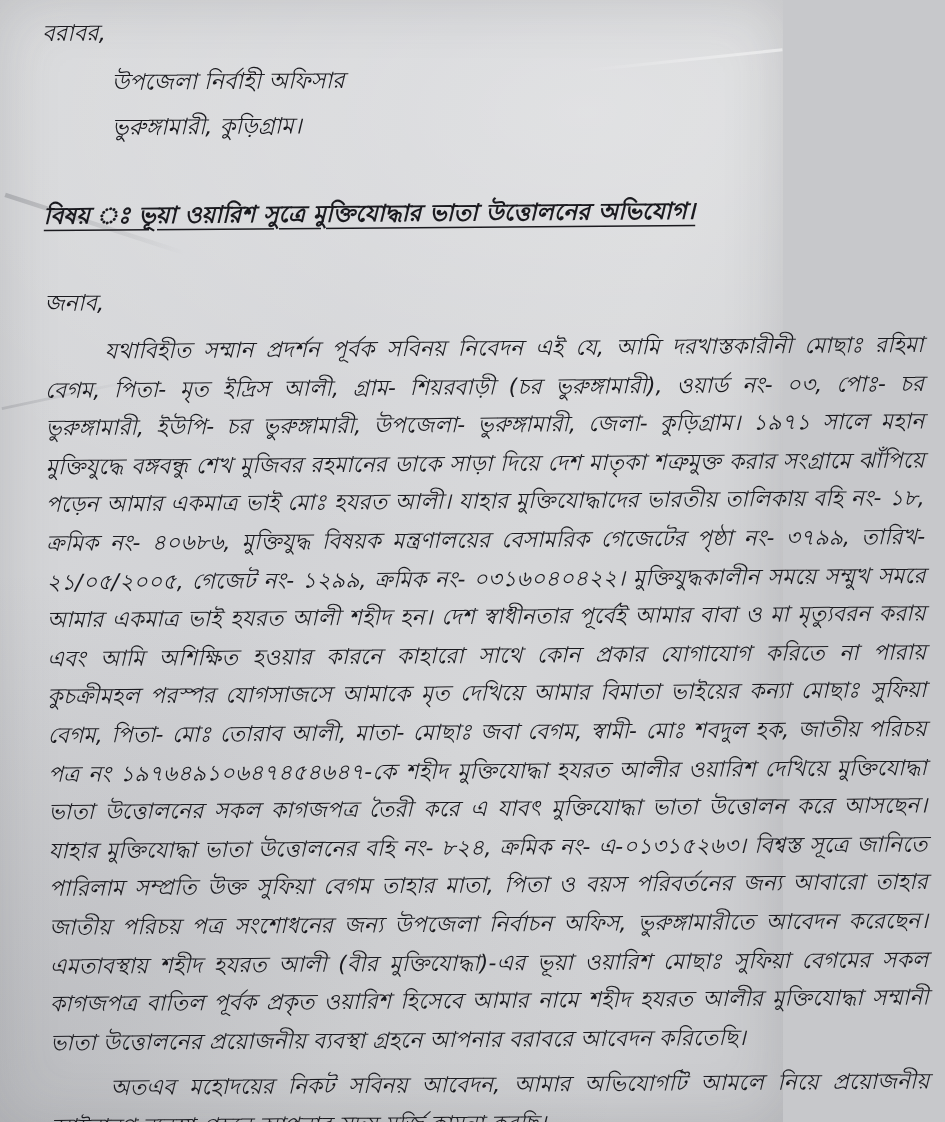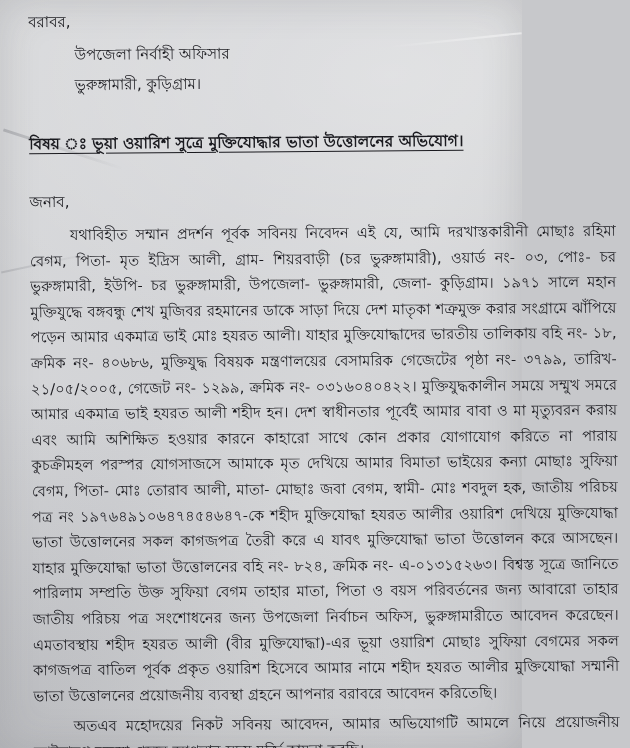--- a/index.html
+++ b/index.html
@@ -15,20 +15,21 @@
   }
   .paper {
     position: relative;
     width: 522px;
     height: 748px;
     background:
       radial-gradient(ellipse 900px 500px at 75% 10%, rgba(255,255,255,0.30), rgba(255,255,255,0) 60%),
       radial-gradient(ellipse 700px 600px at 5% 95%, rgba(90,92,98,0.18), rgba(90,92,98,0) 55%),
       linear-gradient(112deg, #d7d8da 0%, #d2d3d6 38%, #d5d6d8 62%, #c9cacd 100%);
     box-shadow: inset 0 0 40px rgba(70,72,78,0.18);
+    font-style: italic;
   }
   .crease {
     position: absolute;
     pointer-events: none;
   }
   .crease.c1 {
     left: 0; top: 150px; width: 140px; height: 3px;
     background: linear-gradient(90deg, rgba(110,112,118,0.35), rgba(110,112,118,0) 90%);
     transform: rotate(18deg);
   }

